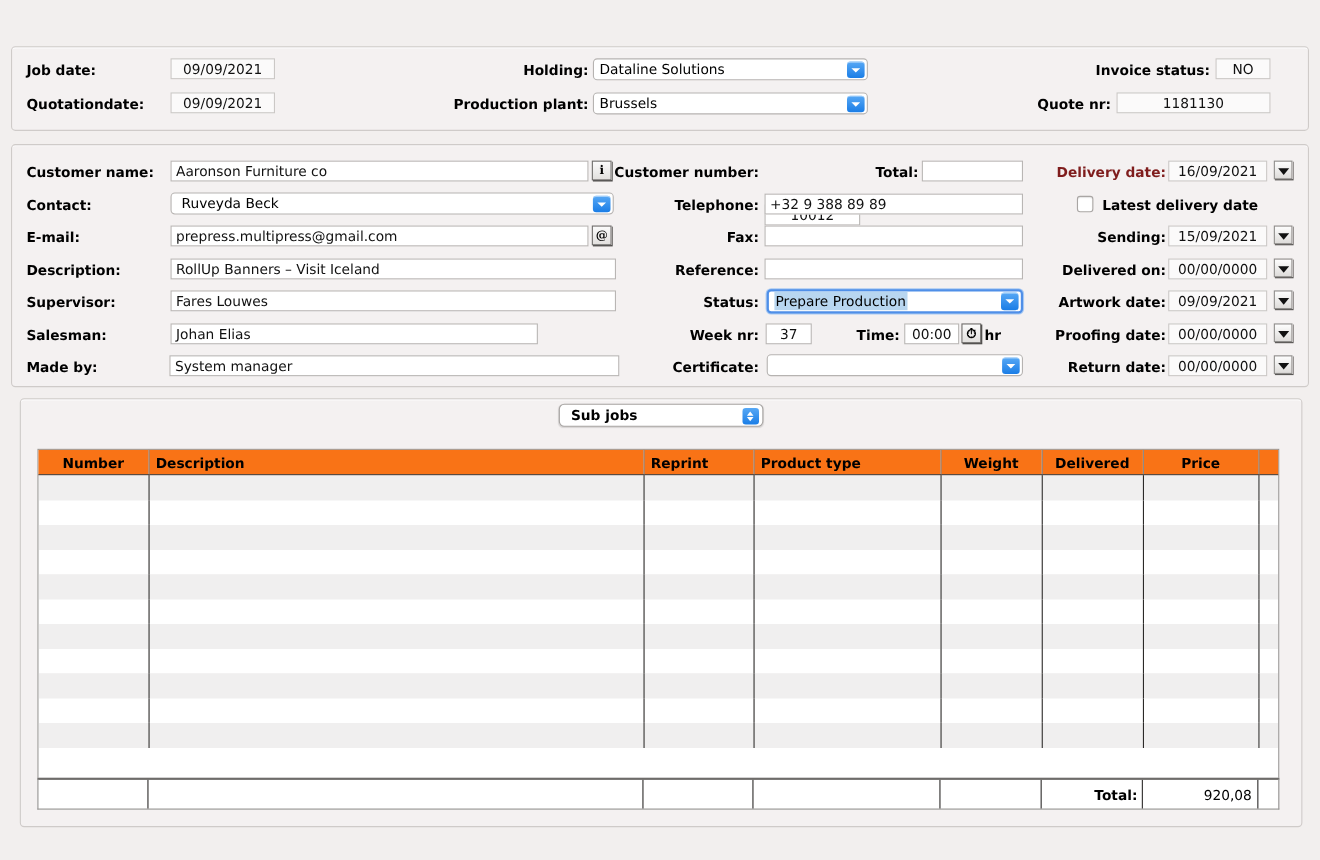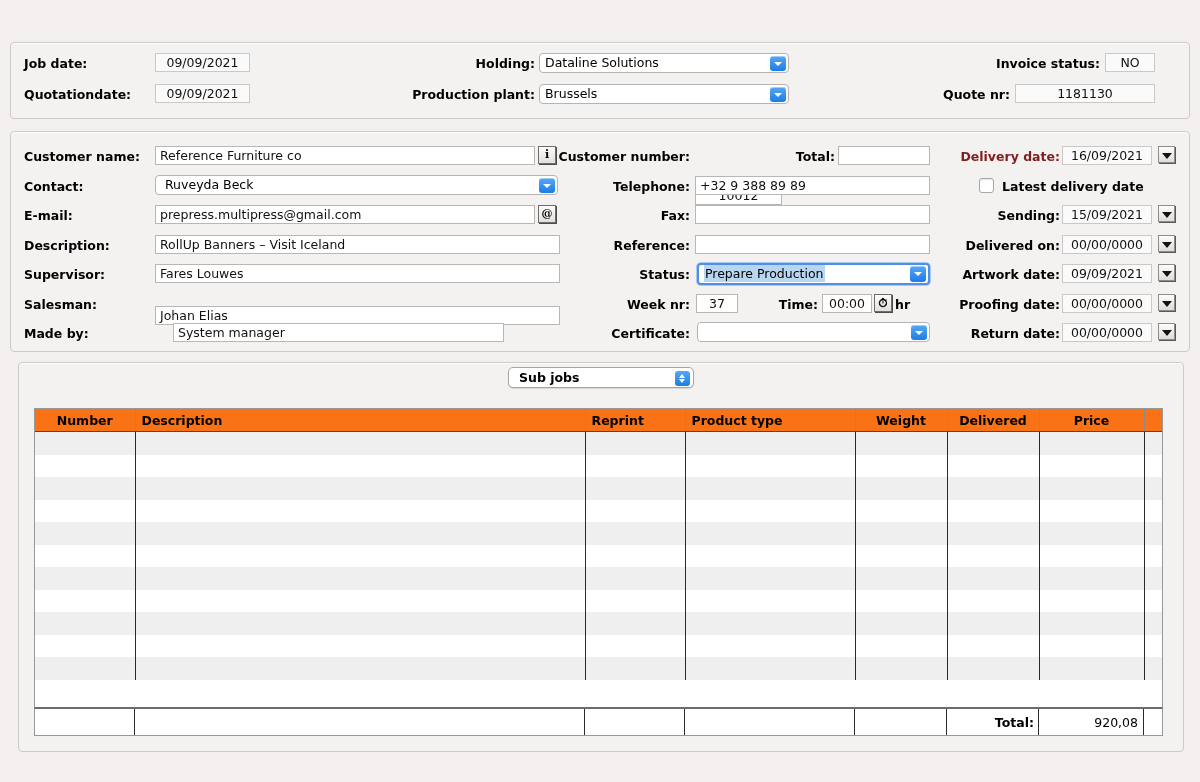--- a/index.html
+++ b/index.html
@@ -236,44 +236,44 @@
 
 <div class="lbl right" style="left:900px; top:55px; width:200px;">Invoice status:</div>
 <div class="field ro center" style="left:1105px; top:53px; width:50px;">NO</div>
 
 <div class="lbl right" style="left:860px; top:86px; width:150px;">Quote nr:</div>
 <div class="field ro center" style="left:1015px; top:84px; width:140px;">1181130</div>
 
 <div class="panel" id="panel-customer"></div>
 
 <div class="lbl" style="left:24px; top:148px;">Customer name:</div>
-<div class="field" style="left:155px; top:146px; width:380px;">Reference Furniture co</div>
+<div class="field" style="left:155px; top:146px; width:380px;">Aaronson Furniture co</div>
 <div class="iconbtn" style="left:538px; top:146px;">i</div>
 
 <div class="lbl" style="left:24px; top:178px;">Contact:</div>
 <div class="combo" style="left:155px; top:175px; width:403px;">
   <span style="padding-left:4px">Ruveyda Beck</span>
   <span class="arrow"></span>
 </div>
 
 <div class="lbl" style="left:24px; top:207px;">E-mail:</div>
 <div class="field" style="left:155px; top:205px; width:380px;">prepress.multipress@gmail.com</div>
 <div class="iconbtn" style="left:538px; top:205px;">@</div>
 
 <div class="lbl" style="left:24px; top:237px;">Description:</div>
 <div class="field" style="left:155px; top:235px; width:405px;">RollUp Banners – Visit Iceland</div>
 
 <div class="lbl" style="left:24px; top:266px;">Supervisor:</div>
 <div class="field" style="left:155px; top:264px; width:405px;">Fares Louwes</div>
 
 <div class="lbl" style="left:24px; top:296px;">Salesman:</div>
-<div class="field" style="left:155px; top:294px; width:405px;margin-top:12px;">Johan Elias</div>
+<div class="field" style="left:155px; top:294px; width:334px;">Johan Elias</div>
 
 <div class="lbl" style="left:24px; top:325px;">Made by:</div>
-<div class="field" style="left:173px; top:323px; width:331px;">System manager</div>
+<div class="field" style="left:154px; top:323px; width:409px;">System manager</div>
 
 <div class="lbl right" style="left:545px; top:148px; width:145px;">Customer number:</div>
 <div class="field center" style="left:695px; top:146px; width:87px;margin-top:40px;">10012</div>
 
 <div class="lbl right" style="left:715px; top:148px; width:120px;">Total:</div>
 <div class="field" style="left:838px; top:146px; width:92px;"></div>
 
 <div class="lbl right" style="left:575px; top:178px; width:115px;">Telephone:</div>
 <div class="field" style="left:695px; top:176px; width:235px;">+32 9 388 89 89</div>
 

